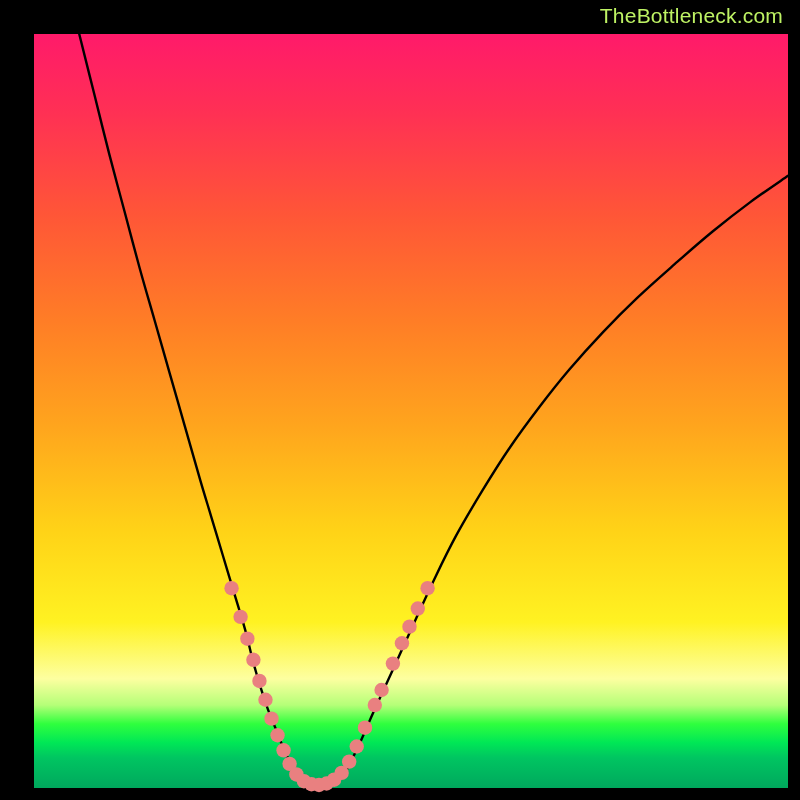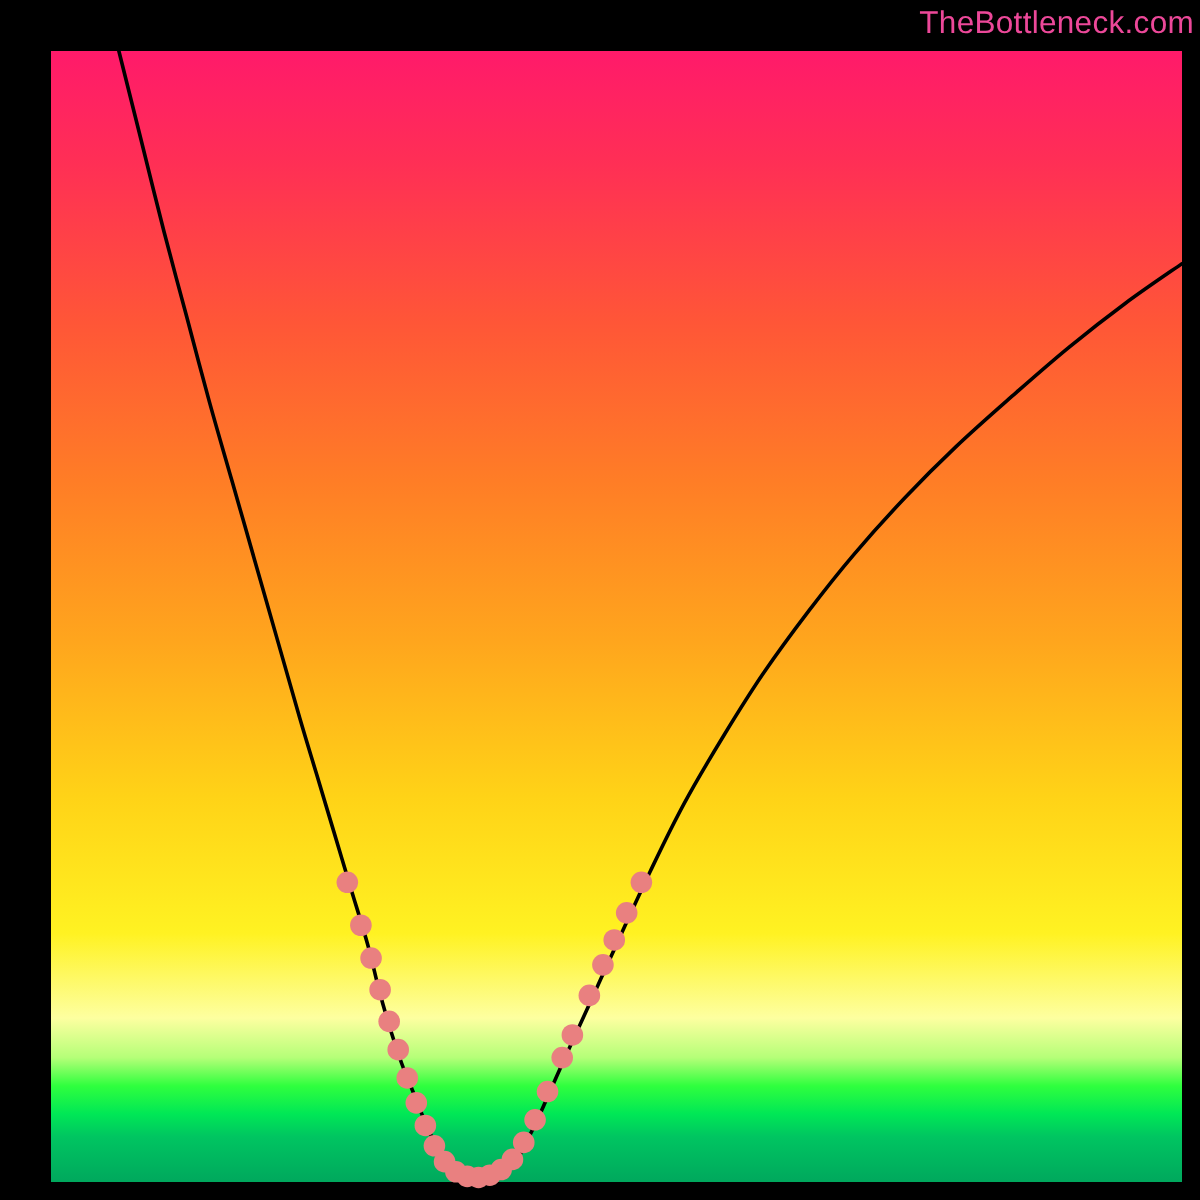--- a/index.html
+++ b/index.html
@@ -13,22 +13,22 @@
   }
   .frame {
     position: relative;
     width: 800px;
     height: 800px;
     background: #000;
   }
   .watermark {
     position: absolute;
     top: 4px;
-    right: 4px;
-    color: #ec4899;
+    right: 17px;
+    color: #bef264;
     font-size: 21px;
     font-weight: 400;
     letter-spacing: 0.2px;
     z-index: 10;
   }
   .plot {
     position: absolute;
     left: 34px;
     top: 34px;
     width: 754px;

